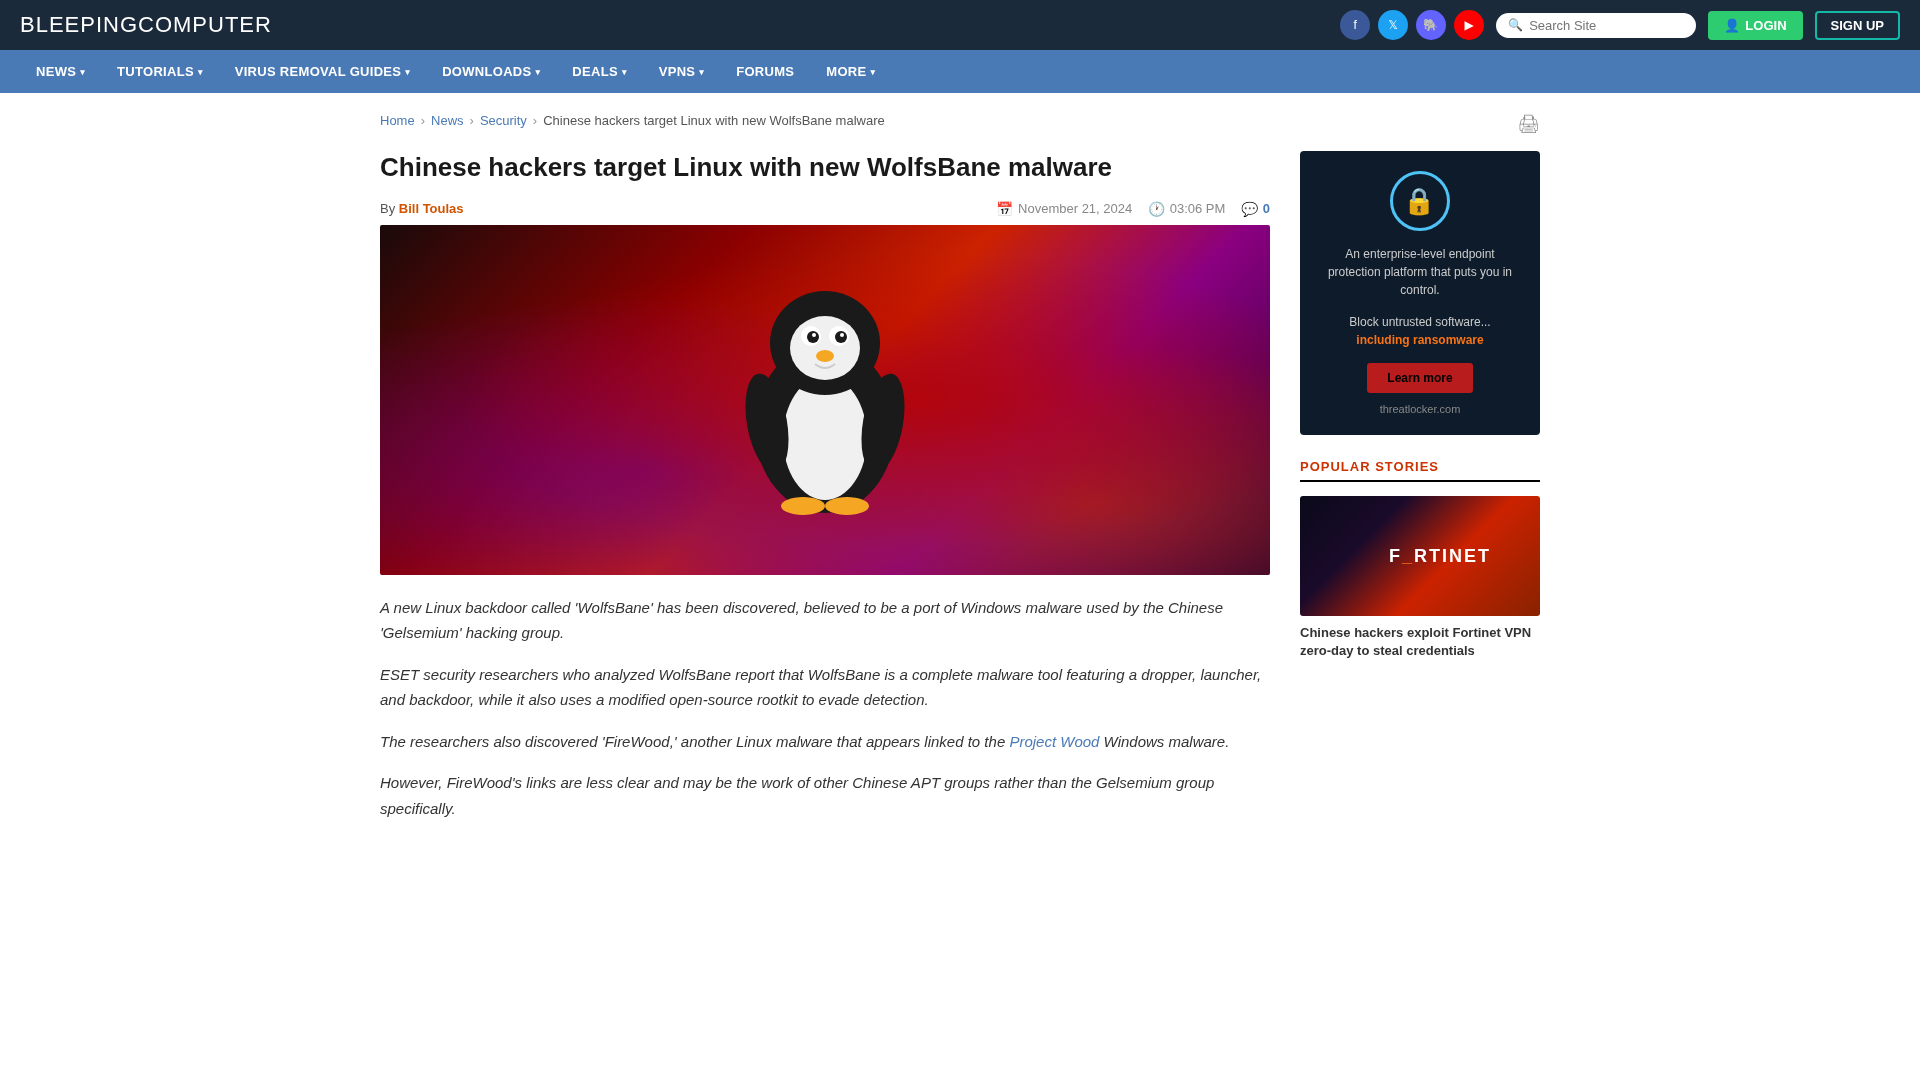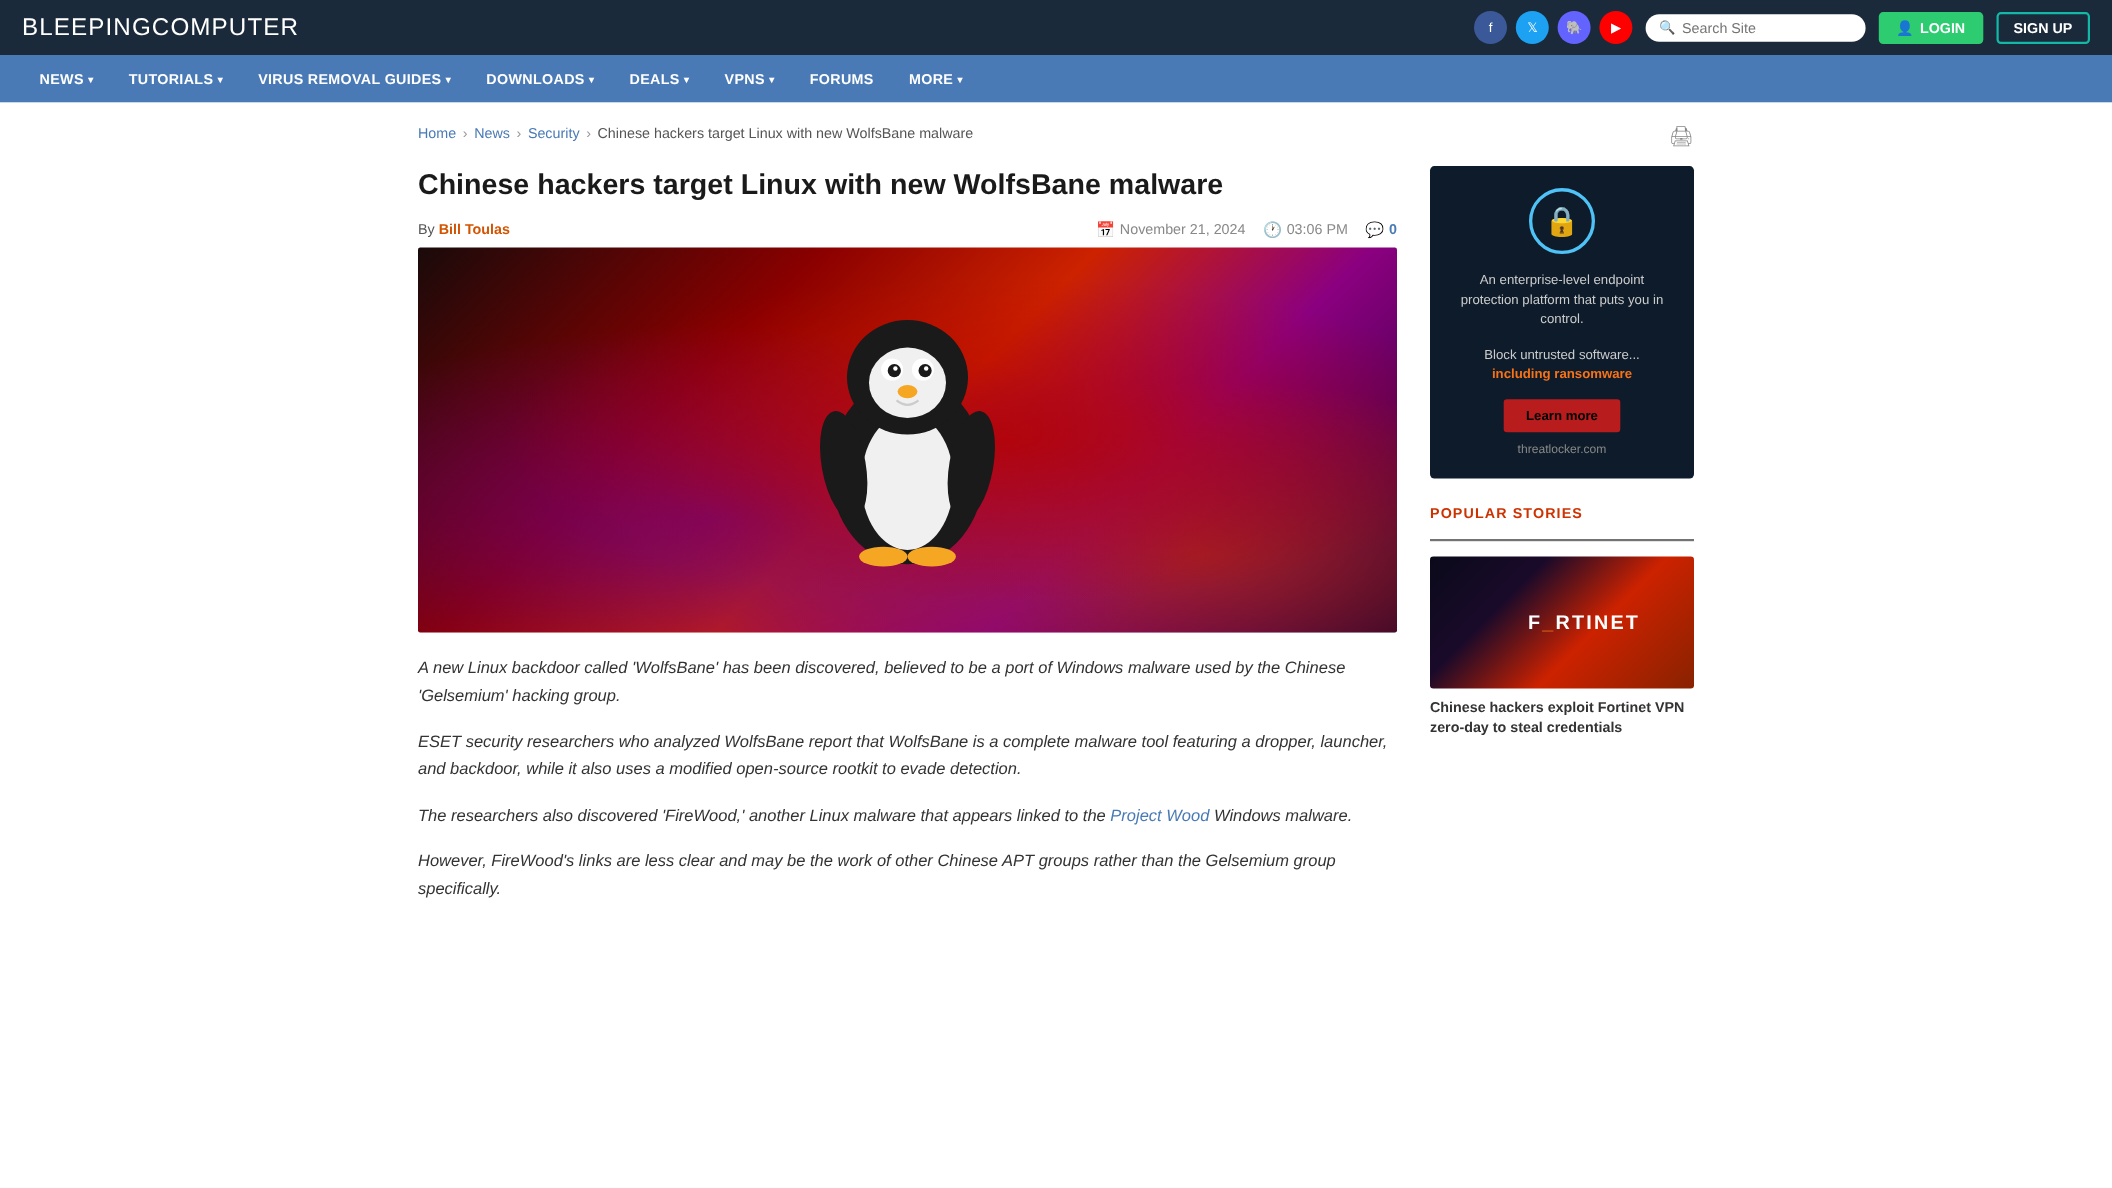--- a/index.html
+++ b/index.html
@@ -250,22 +250,22 @@
     }
     .ad-domain { font-size: 11px; color: #888; }
 
     .popular-stories-title {
       font-size: 13px;
       font-weight: 700;
       color: #cc3300;
       text-transform: uppercase;
       letter-spacing: 1px;
       margin-bottom: 14px;
-      padding-bottom: 16px;
-      border-bottom: 2px solid #737373;
+      padding-bottom: 6px;
+      border-bottom: 2px solid #000000;
     }
     .story-card {
       margin-bottom: 16px;
       cursor: pointer;
     }
     .story-thumb {
       width: 100%;
       height: 120px;
       border-radius: 3px;
       margin-bottom: 8px;

